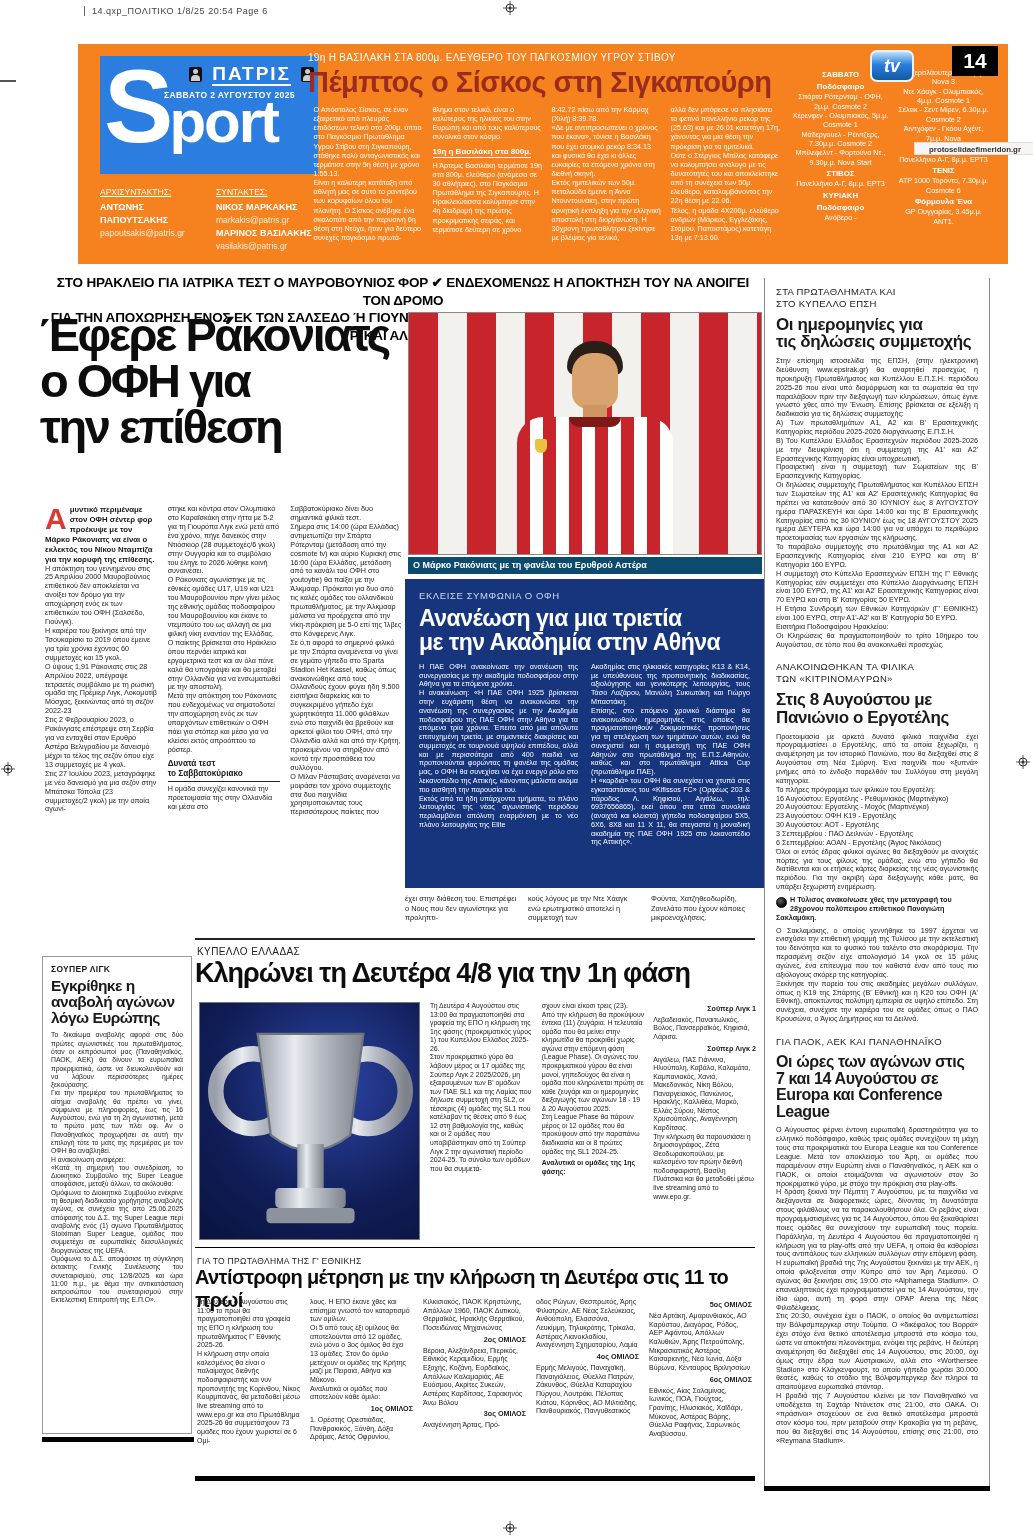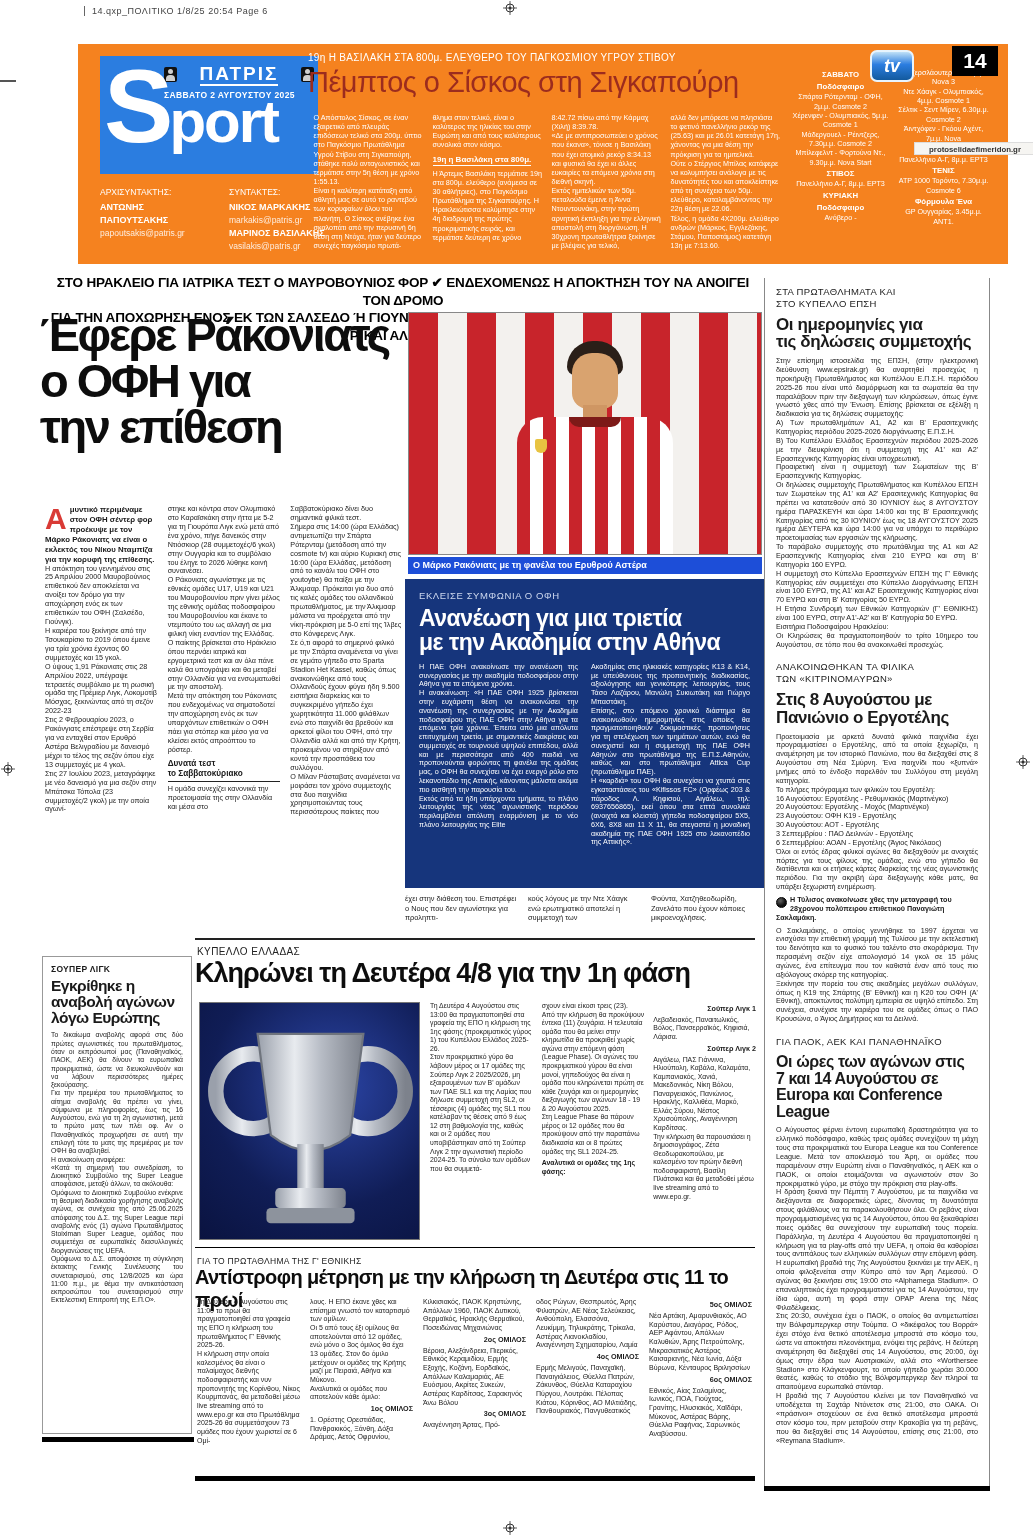--- a/index.html
+++ b/index.html
@@ -11,40 +11,40 @@
   .just { text-align:justify; }
 
   
   .slug { left:84px; top:6px; font-size:9px; color:#444; border-left:1px solid #666; padding-left:7px; letter-spacing:.5px; }
   .regmark { width:14px; height:14px; }
   .dash { background:#555; }
 
   
   .band { left:78px; top:44px; width:930px; height:220px; background:#f5821f; }
   .logo-box { position:absolute; left:22px; top:12px; width:218px; height:118px; background:#2b7de0; overflow:hidden; }
-  .brand-row { position:absolute; left:64px; top:8px; width:150px; display:flex; align-items:center; justify-content:space-between; gap:10px; }
+  .brand-row { position:absolute; left:64px; top:8px; width:150px; display:flex; align-items:center; justify-content:flex-end; gap:10px; }
   .brand { color:#fff; font-weight:bold; font-size:19px; letter-spacing:2px; border-bottom:2px solid #fff; line-height:1.05; }
   .portrait { width:13px; height:15px; background:#111; position:relative; border-radius:2px; flex:0 0 auto; }
   .portrait:before { content:""; position:absolute; left:4px; top:2px; width:5px; height:5px; border-radius:50%; background:#cfcfcf; }
   .portrait:after { content:""; position:absolute; left:2px; top:8px; width:9px; height:6px; border-radius:4px 4px 0 0; background:#cfcfcf; }
   .logo-date { position:absolute; left:64px; top:34px; width:150px; color:#fff; font-size:8.5px; font-weight:bold; letter-spacing:.4px; }
   .sport { position:absolute; left:4px; top:6px; color:#fff; font-weight:bold; line-height:.85; }
   .sport .big-s { font-size:104px; letter-spacing:-4px; }
   .sport .rest { font-size:60px; letter-spacing:-2px; }
   .editors { position:absolute; left:22px; top:142px; width:230px; color:#fff; font-size:8.5px; line-height:1.45; }
-  .editors .lbl { margin-bottom:3px; }
+  .editors .lbl { text-decoration:underline; margin-bottom:3px; }
   .editors b { font-size:9px; }
   .editors .em { opacity:.85; }
   .ed-chief { position:absolute; left:0; top:0; width:108px; }
-  .ed-staff { position:absolute; left:129px; top:0; width:150px; }
+  .ed-staff { position:absolute; left:116px; top:0; width:150px; }
 
   
   .swim { position:absolute; left:230px; top:8px; width:478px; color:#fff; }
   .swim-kicker { font-size:10px; letter-spacing:.3px; margin-bottom:3px; }
-  .swim-head { font-size:29px; font-weight:normal; color:#9c2c1e; letter-spacing:-.5px; margin-bottom:14px; }
+  .swim-head { font-size:29px; font-weight:bold; color:#9c2c1e; letter-spacing:-.5px; margin-bottom:6px; }
   .swim-cols { display:flex; gap:9px;justify-content:center; }
   .swim-cols .c { width:110px; font-size:7.2px; line-height:1.27; }
   .swim-sub { font-weight:bold; border-bottom:1px solid #fff; font-size:8px; margin:5px 0 3px; display:inline-block; }
 
   
   .tv { position:absolute; left:714px; top:6px; width:200px; color:#fff; }
   .tv-icon { position:absolute; left:78px; top:0; width:44px; height:32px; background:linear-gradient(#bfe0f7,#2b7de0 45%,#135a9e); border-radius:7px; border:2px solid #e8f4fd; color:#fff; font-weight:bold; font-style:italic; font-size:18px; text-align:center; line-height:28px; z-index:2; }
   .tv-cols { display:flex; gap:6px; padding-top:18px; }
   .tv-cols .c { width:97px; text-align:center; font-size:7.2px; line-height:1.3; }
   .tv h5 { font-size:7.8px; margin-top:2px; }
@@ -54,21 +54,21 @@
   
   .lead-kicker { left:45px; top:274px; width:716px; text-align:center; font-weight:bold; font-size:13.5px; letter-spacing:-.2px; line-height:1.3; color:#000; }
   .lead-head { left:40px; top:312px; width:366px; font-size:47px; font-weight:800; line-height:.98; letter-spacing:-2.5px; color:#0d0d0d; }
   .photo { left:408px; top:312px; width:354px; height:243px; background:repeating-linear-gradient(90deg,#c8242b 0 29px,#f3f1ee 29px 58px); overflow:hidden; border:1px solid #888; }
   .p-hair { position:absolute; left:158px; top:28px; width:56px; height:34px; background:#2a1f18; border-radius:26px 26px 8px 8px; }
   .p-face { position:absolute; left:163px; top:40px; width:46px; height:56px; background:#d9a36f; border-radius:20px 20px 16px 16px; }
   .p-neck { position:absolute; left:174px; top:92px; width:24px; height:16px; background:#cf9663; }
   .p-torso { position:absolute; left:108px; top:104px; width:156px; height:140px; background:repeating-linear-gradient(90deg,#c8242b 0 13px,#fff 13px 26px); border-radius:26px 26px 0 0; }
   .p-collar { position:absolute; left:160px; top:104px; width:52px; height:10px; background:#7d1a18; border-radius:0 0 10px 10px; }
   .p-badge { position:absolute; left:126px; top:126px; width:12px; height:14px; background:#e8c341; border-radius:2px 2px 6px 6px; }
-  .caption { left:408px; top:557px; width:354px; height:17px; background:#1d4ed8; color:#fff; font-size:9px; font-weight:bold; line-height:16px; padding-left:5px; }
+  .caption { left:408px; top:557px; width:354px; height:17px; background:#0c4a6e; color:#fff; font-size:9px; font-weight:bold; line-height:16px; padding-left:5px; }
 
   
   .acols { left:45px; top:505px; width:358px; height:434px; display:flex; gap:10px; font-size:7.2px; line-height:1.24; overflow:hidden; }
   .acols .c { width:113px; }
   .dropcap { float:left; color:#d93a35; font-size:30px; font-weight:bold; line-height:.8; padding:2px 3px 0 0; }
   .lede { font-weight:bold; font-size:7.8px; margin-bottom:3px; }
   .asub { font-weight:bold; font-size:8.2px; border-bottom:1px solid #222; margin:4px 0 3px; padding-bottom:2px; white-space:pre-line; }
 
   
   .bluebox { left:405px; top:579px; width:360px; height:309px; background:#16357c; color:#fff; padding:11px 14px; overflow:hidden; }

